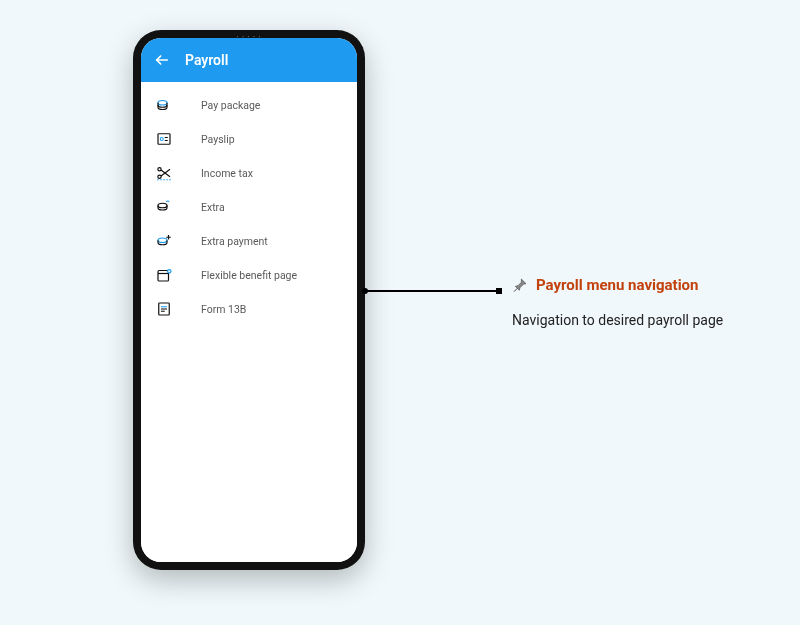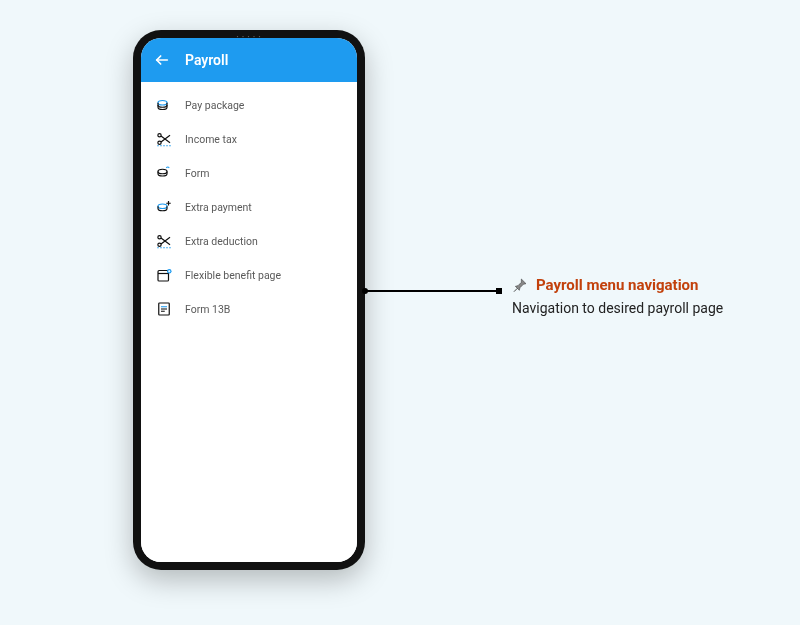--- a/index.html
+++ b/index.html
@@ -63,21 +63,21 @@
     font-weight: 600;
   }
   .menu-list {
     flex: 1;
     background: #fff;
     padding: 6px 0;
   }
   .menu-item {
     display: flex;
     align-items: center;
-    gap: 12px;
+    gap: 28px;
     padding: 8px 14px;
     cursor: pointer;
     font-size: 10.5px;
     color: #5a5a5a;
   }
   .menu-item .icon {
     width: 18px;
     height: 18px;
     display: flex;
     align-items: center;
@@ -118,21 +118,21 @@
   .callout-title {
     display: flex;
     align-items: center;
     gap: 8px;
     font-weight: 700;
     font-size: 15px;
     color: #c2410c;
   }
   .callout-title .pin { width:16px; height:16px; }
   .callout-sub {
-    margin-top: 6px;
+    margin-top: 18px;
     font-size: 14px;
     color: #222;
   }
 </style>
 </head>
 <body>
 
 <div class="phone">
   <div class="phone-dots">• • • • •</div>
   <div class="screen">
@@ -151,20 +151,31 @@
         <span class="icon">
           <svg width="18" height="18" viewBox="0 0 24 24">
               <ellipse cx="10" cy="9" rx="6" ry="3" fill="none" stroke="#1e9bf0" stroke-width="1.6"></ellipse>
               <path d="M4 9v3c0 1.7 2.7 3 6 3s6-1.3 6-3V9" fill="none" stroke="#111" stroke-width="1.6"></path>
               <path d="M4 12v3c0 1.7 2.7 3 6 3s6-1.3 6-3v-3" fill="none" stroke="#111" stroke-width="1.6"></path>
             </svg>
         </span>
         <span>Pay package</span>
       </div>
 
+      <div class="menu-item">
+        <span class="icon">
+          <svg width="18" height="18" viewBox="0 0 24 24">
+              <rect x="4" y="5" width="16" height="14" rx="1" fill="none" stroke="#111" stroke-width="1.6"></rect>
+              <circle cx="9" cy="12" r="2" fill="none" stroke="#1e9bf0" stroke-width="1.4"></circle>
+              <line x1="13" y1="10" x2="17" y2="10" stroke="#111" stroke-width="1.4"></line>
+              <line x1="13" y1="14" x2="17" y2="14" stroke="#111" stroke-width="1.4"></line>
+            </svg>
+        </span>
+        <span>Payslip</span>
+      </div>
 
       <div class="menu-item">
         <span class="icon">
           <svg width="18" height="18" viewBox="0 0 24 24">
               <circle cx="6" cy="7" r="2.2" fill="none" stroke="#111" stroke-width="1.6"></circle>
               <circle cx="6" cy="17" r="2.2" fill="none" stroke="#111" stroke-width="1.6"></circle>
               <line x1="8" y1="8" x2="20" y2="17" stroke="#111" stroke-width="1.6"></line>
               <line x1="8" y1="16" x2="20" y2="7" stroke="#111" stroke-width="1.6"></line>
               <line x1="3" y1="21" x2="21" y2="21" stroke="#1e9bf0" stroke-width="1.6" stroke-dasharray="2 2"></line>
             </svg>
@@ -174,47 +185,35 @@
 
 
       <div class="menu-item">
         <span class="icon">
           <svg width="18" height="18" viewBox="0 0 24 24">
               <ellipse cx="10" cy="10" rx="6" ry="3" fill="none" stroke="#111" stroke-width="1.6"></ellipse>
               <path d="M4 10v3c0 1.7 2.7 3 6 3s6-1.3 6-3v-3" fill="none" stroke="#111" stroke-width="1.6"></path>
               <path d="M15 5c1-1 3-1 4 0" stroke="#1e9bf0" stroke-width="1.5" fill="none"></path>
             </svg>
         </span>
-        <span>Form</span>
+        <span>Extra</span>
       </div>
 
       <div class="menu-item">
         <span class="icon">
           <svg width="18" height="18" viewBox="0 0 24 24">
               <ellipse cx="10" cy="11" rx="6" ry="3" fill="none" stroke="#1e9bf0" stroke-width="1.6"></ellipse>
               <path d="M4 11v3c0 1.7 2.7 3 6 3s6-1.3 6-3v-3" fill="none" stroke="#111" stroke-width="1.6"></path>
               <line x1="18" y1="4" x2="18" y2="10" stroke="#111" stroke-width="1.6"></line>
               <line x1="15" y1="7" x2="21" y2="7" stroke="#111" stroke-width="1.6"></line>
             </svg>
         </span>
         <span>Extra payment</span>
       </div>
 
-      <div class="menu-item">
-        <span class="icon">
-          <svg width="18" height="18" viewBox="0 0 24 24">
-              <circle cx="6" cy="7" r="2.2" fill="none" stroke="#111" stroke-width="1.6"></circle>
-              <circle cx="6" cy="17" r="2.2" fill="none" stroke="#111" stroke-width="1.6"></circle>
-              <line x1="8" y1="8" x2="20" y2="17" stroke="#111" stroke-width="1.6"></line>
-              <line x1="8" y1="16" x2="20" y2="7" stroke="#111" stroke-width="1.6"></line>
-              <line x1="3" y1="21" x2="21" y2="21" stroke="#1e9bf0" stroke-width="1.6" stroke-dasharray="2 2"></line>
-            </svg>
-        </span>
-        <span>Extra deduction</span>
-      </div>
 
       <div class="menu-item">
         <span class="icon">
           <svg width="18" height="18" viewBox="0 0 24 24">
               <rect x="4" y="6" width="14" height="14" rx="1.5" fill="none" stroke="#111" stroke-width="1.6"></rect>
               <line x1="4" y1="10" x2="18" y2="10" stroke="#111" stroke-width="1.6"></line>
               <circle cx="19" cy="7" r="3" fill="#1e9bf0"></circle>
               <line x1="19" y1="5.5" x2="19" y2="8.5" stroke="#fff" stroke-width="1.2"></line>
               <line x1="17.5" y1="7" x2="20.5" y2="7" stroke="#fff" stroke-width="1.2"></line>
             </svg>

